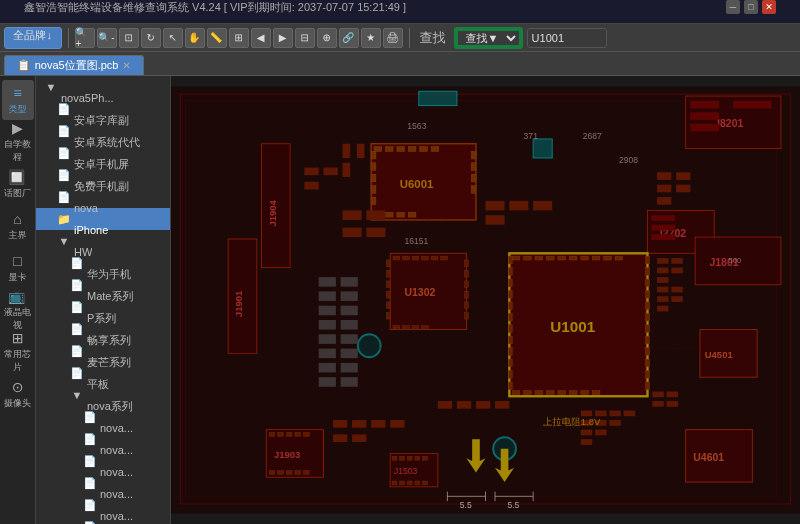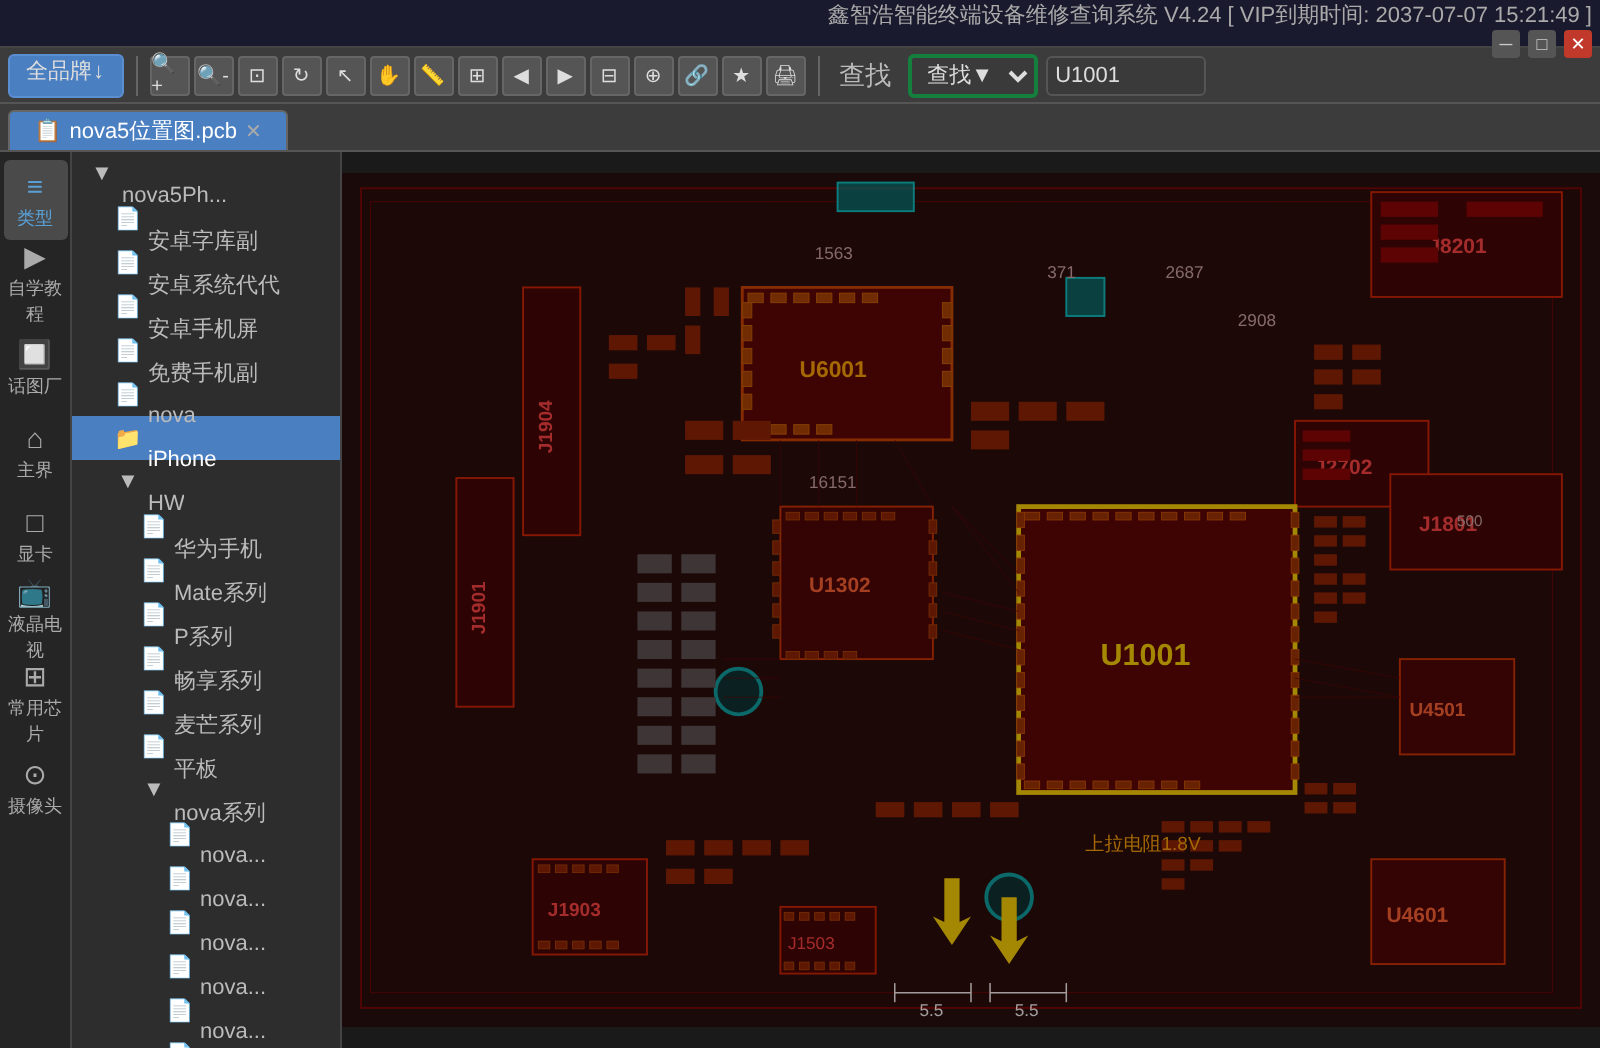--- a/index.html
+++ b/index.html
@@ -3,26 +3,25 @@
   <meta charset="utf-8">
   <style>
     * { margin: 0; padding: 0; box-sizing: border-box; }
     body { width: 800px; height: 524px; background: #2b2b2b; font-family: 'Microsoft YaHei', Arial, sans-serif; font-size: 12px; overflow: hidden; color: #ccc; }
 
     
     .title-bar {
       height: 24px;
       background: #1a1a2e;
       display: flex;
-      align-items: flex-end;
-      padding: 0 4px;
+      align-items: flex-start;
+      padding: 0 24px;
       font-size: 11px;
       color: #aaa;
       border-bottom: 1px solid #444;
-      flex-direction: column;
     }
     .title-bar-controls {
       margin-left: auto;
       display: flex;
       gap: 4px;
     }
     .title-btn {
       width: 14px; height: 14px;
       border-radius: 2px;
       display: flex; align-items: center; justify-content: center;
@@ -179,21 +178,21 @@
       border: 1px solid #666;
       border-radius: 2px;
       cursor: pointer;
       font-size: 10px;
       color: #ddd;
     }
 
     .dropdown-select {
       height: 22px;
       background: #3a3a3a;
-      border: 2px solid #15803d;
+      border: 4px solid #15803d;
       border-radius: 3px;
       color: #ddd;
       font-size: 11px;
       padding: 0 4px;
       cursor: pointer;
     }
     .watermark {
       position: absolute;
       bottom: 10px;
       right: 10px;

